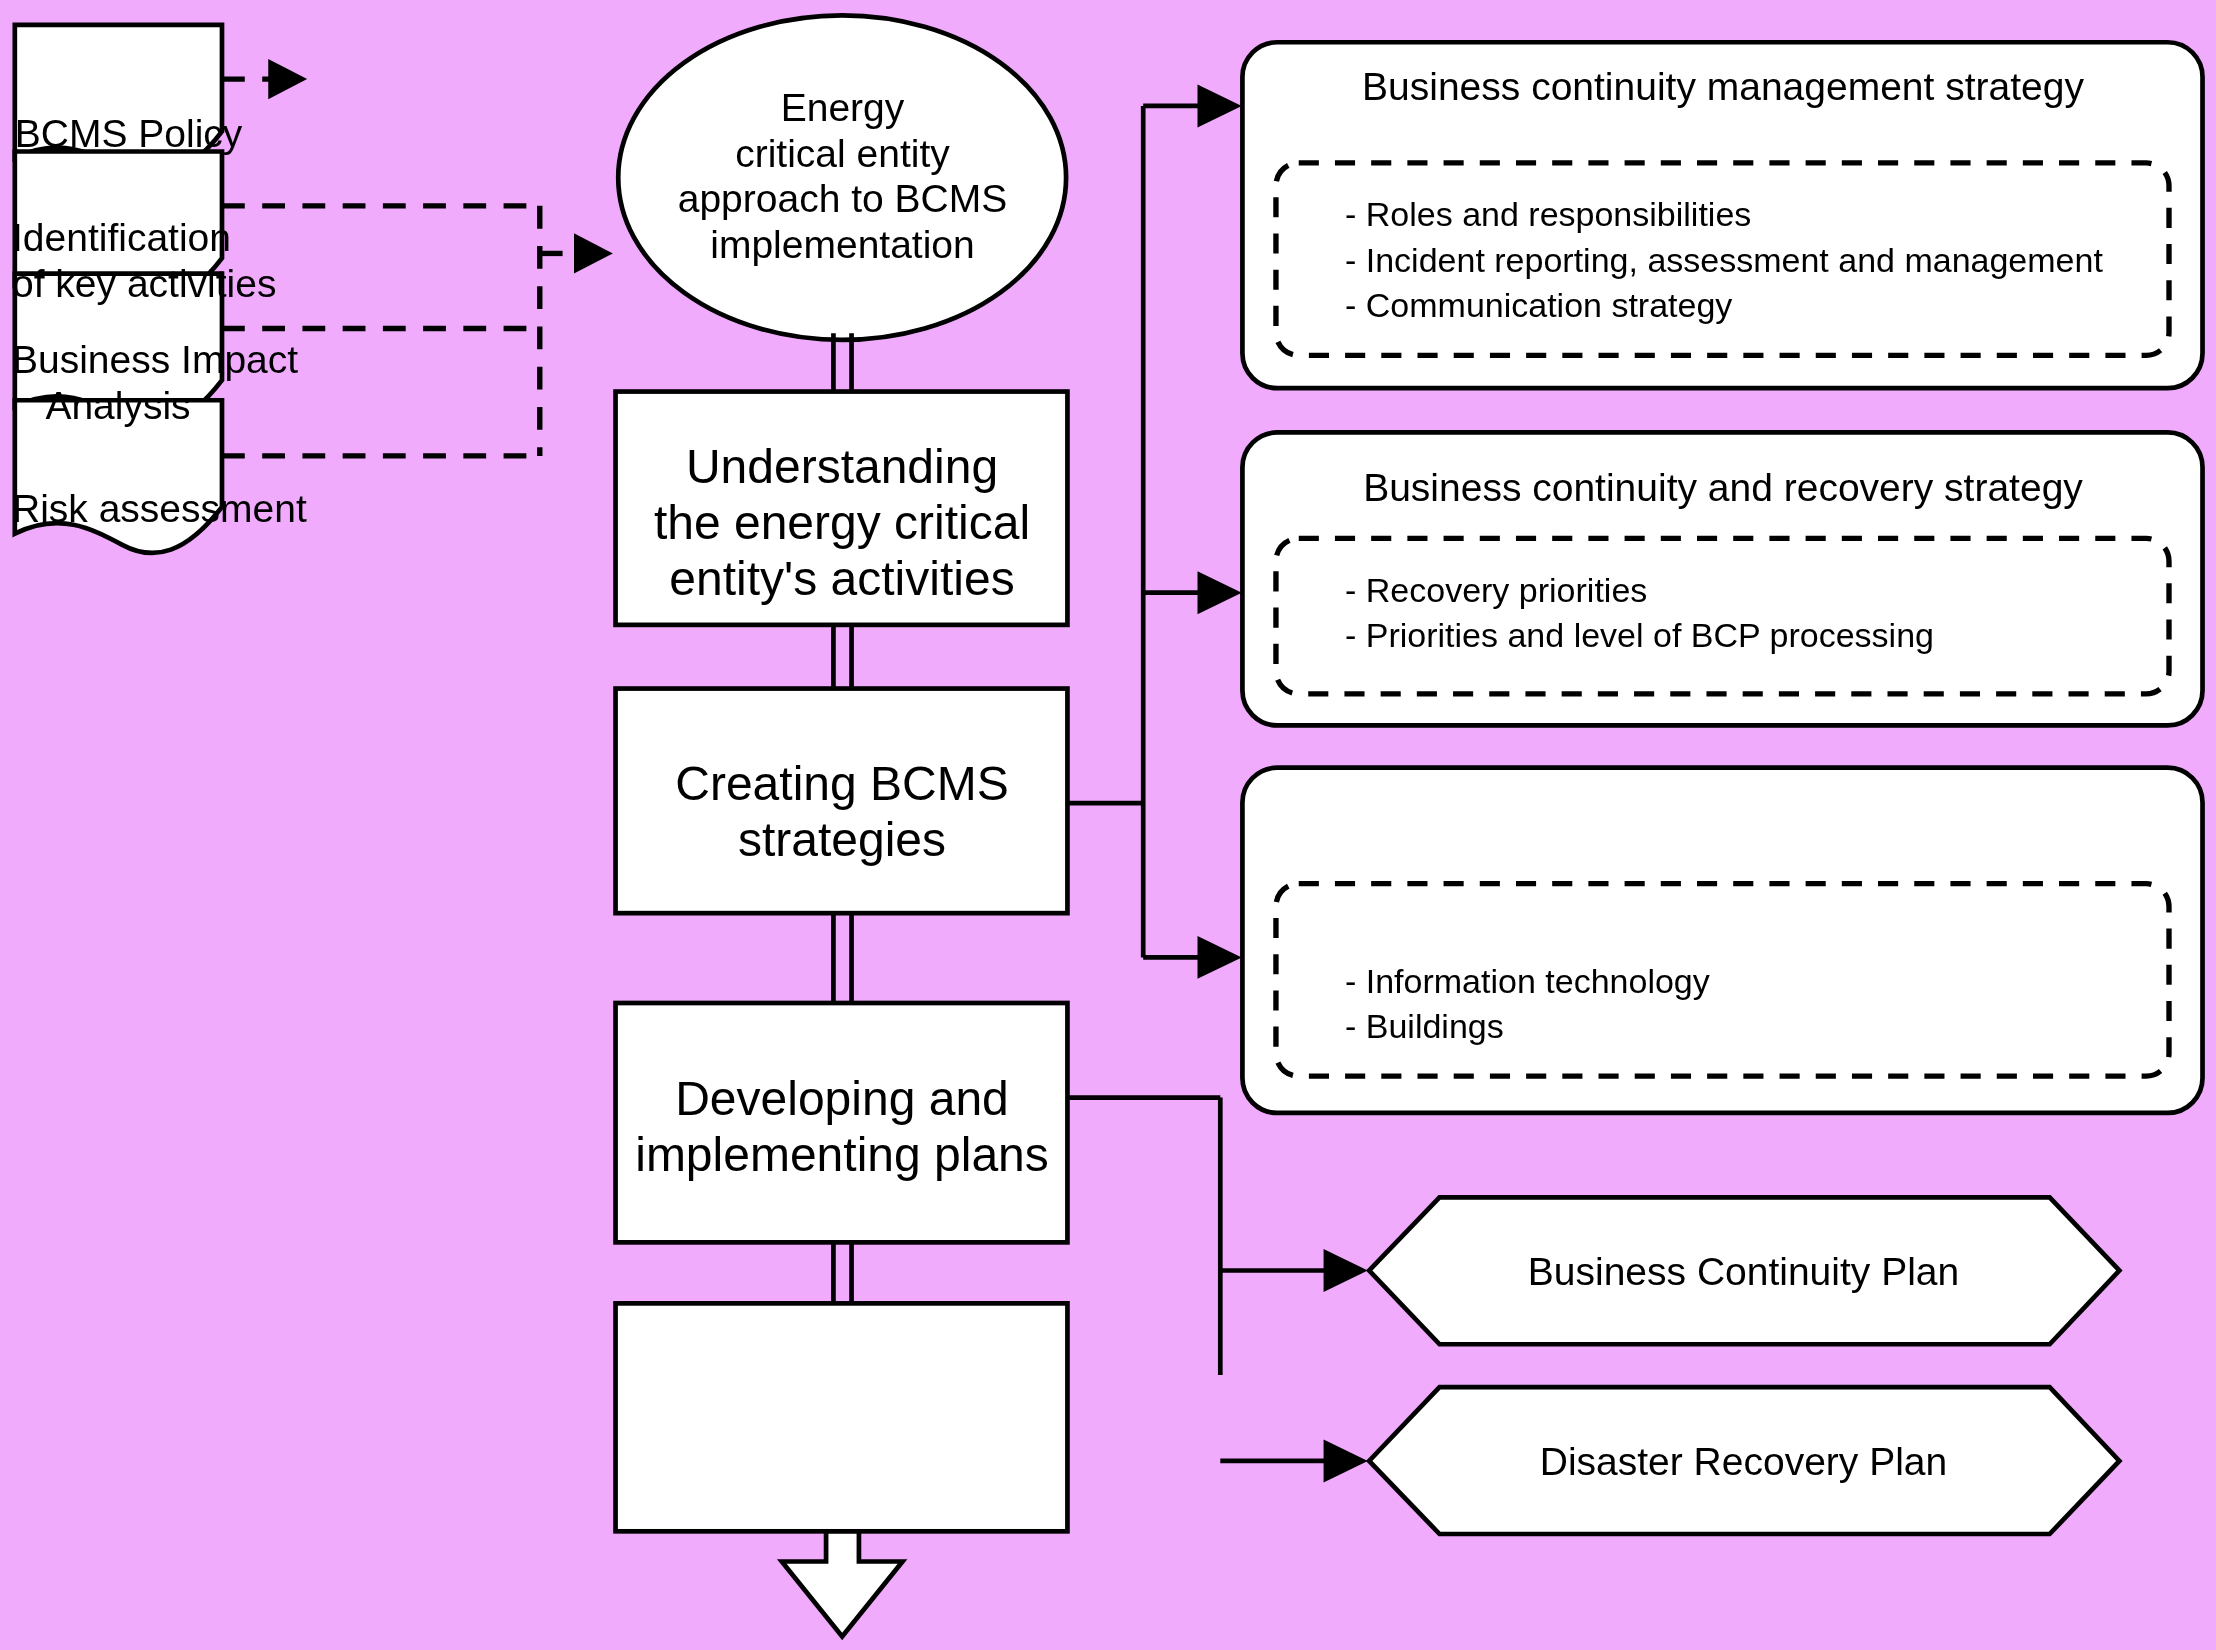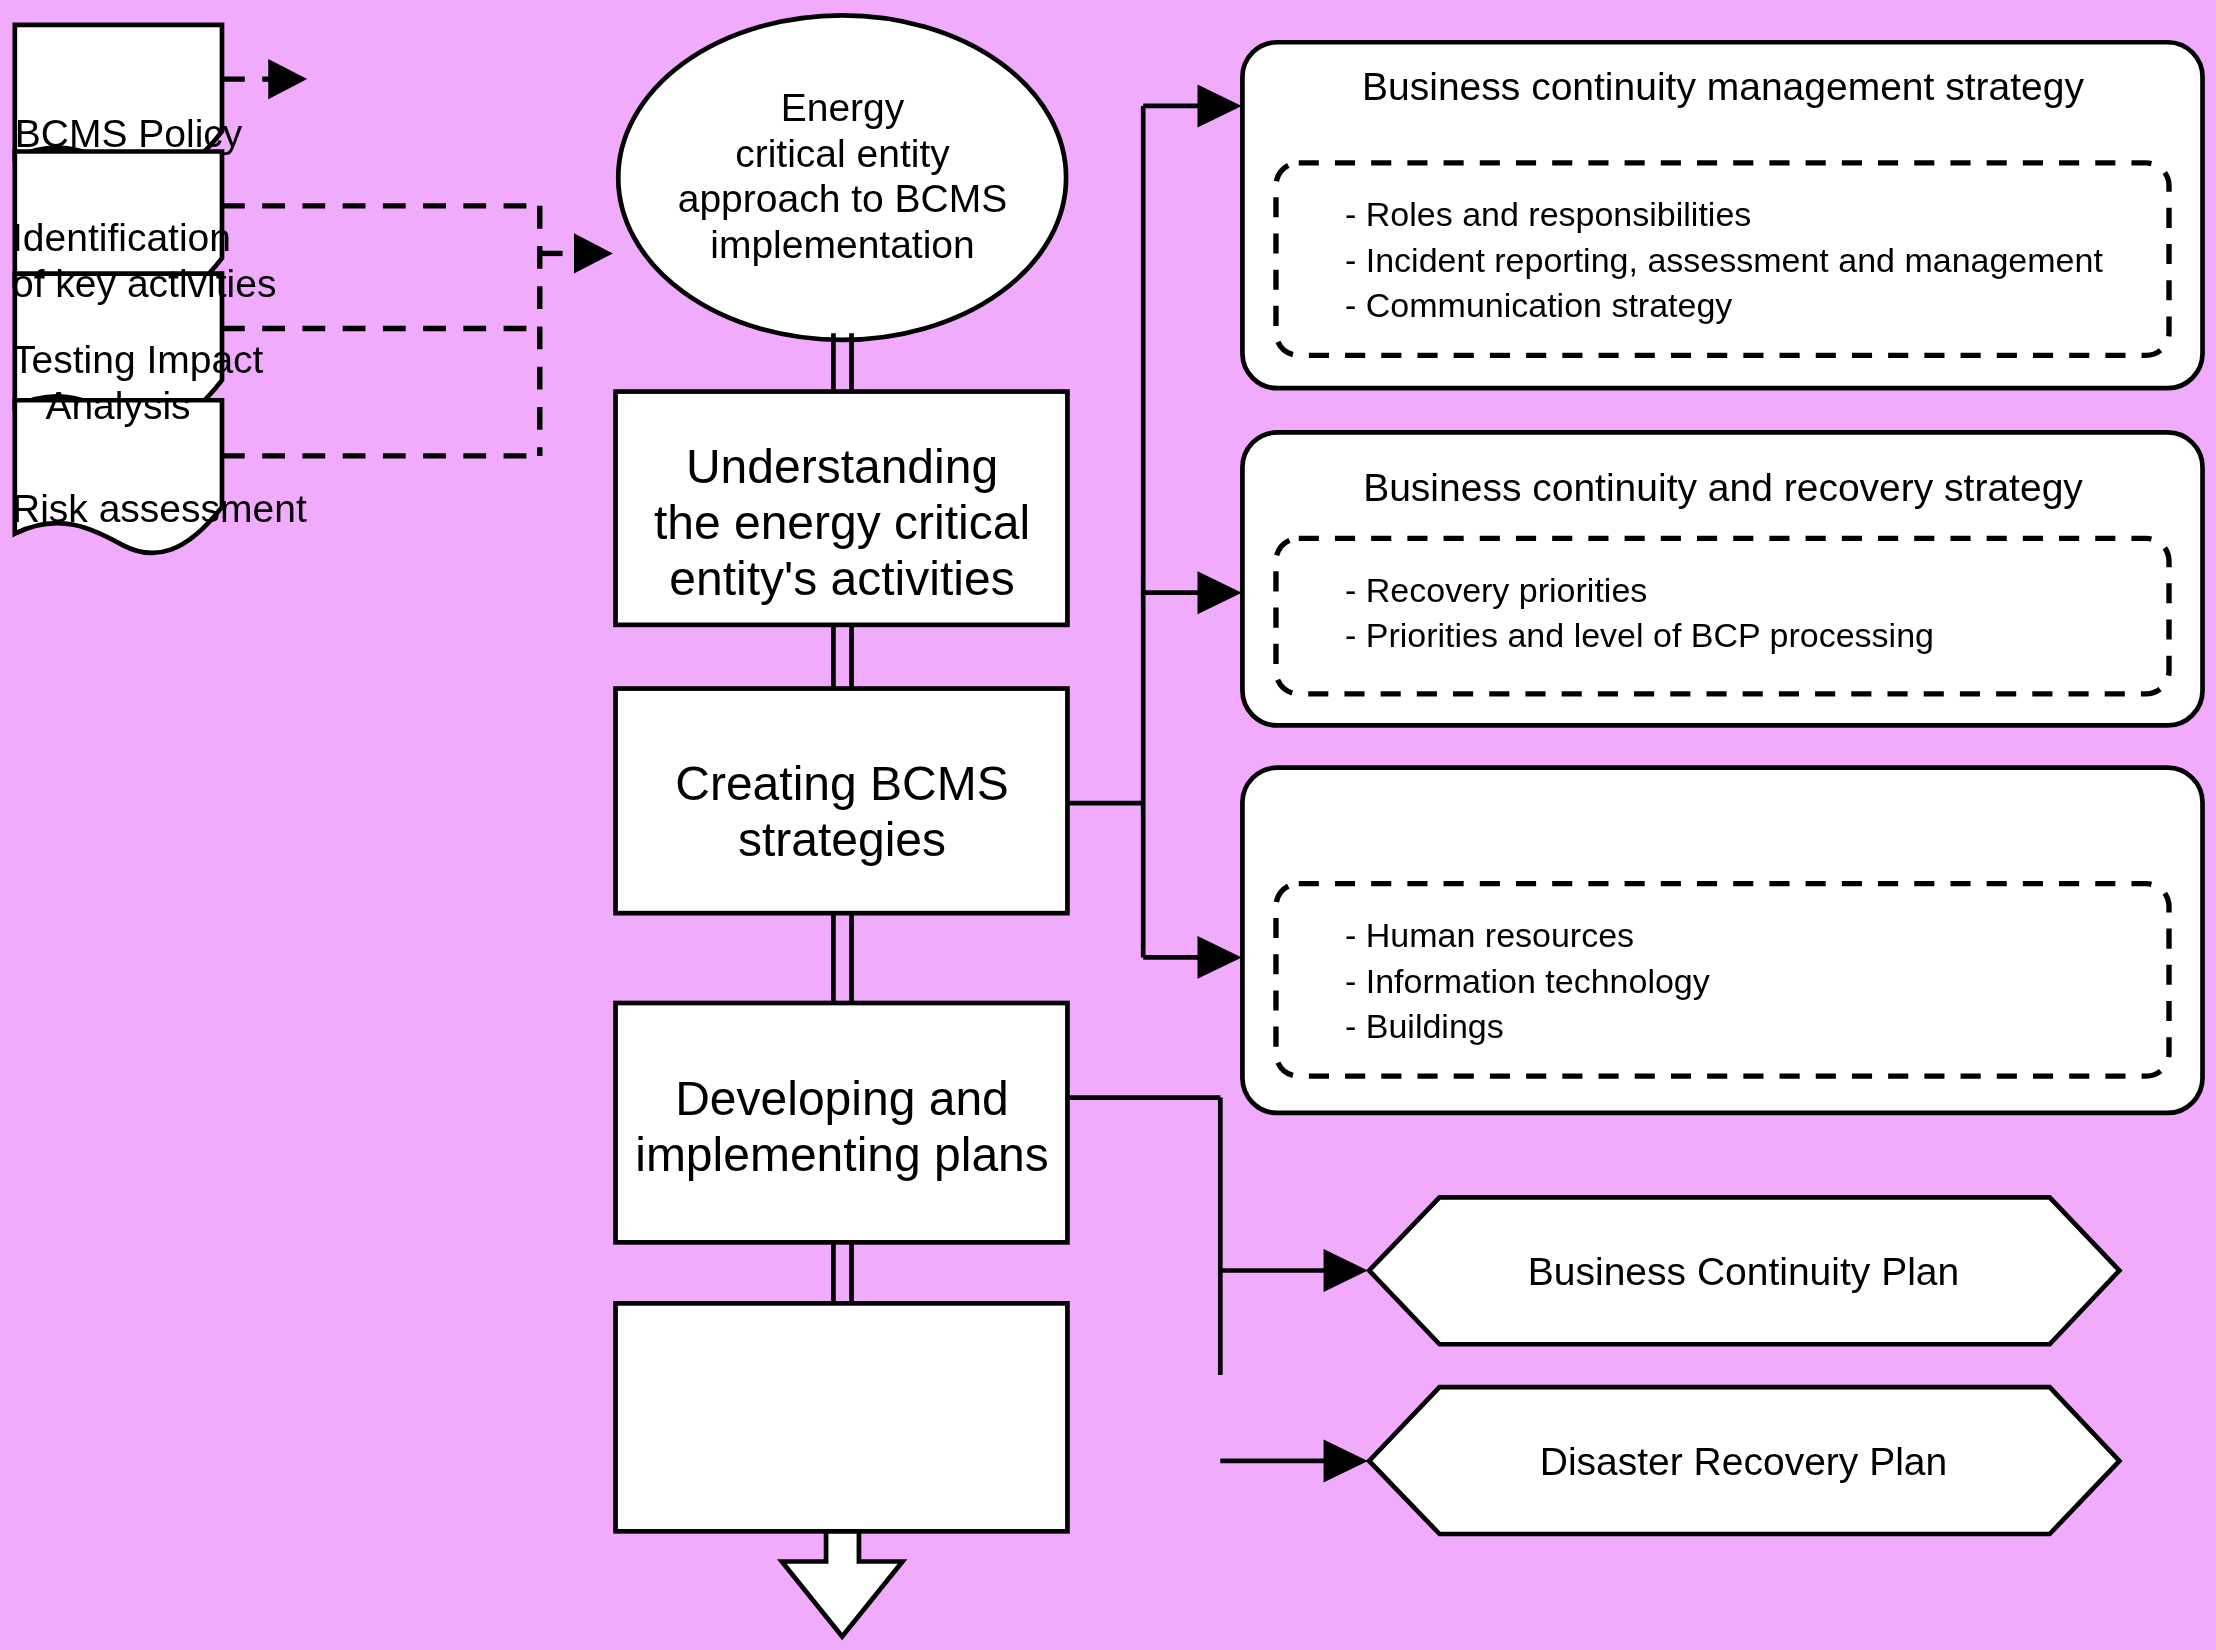--- a/index.html
+++ b/index.html
@@ -137,21 +137,21 @@
 
     <path class="shape-stroke" d="M 2147,1786 L 3057,1786 L 3161,1895 L 3057,2005 L 2147,2005 L 2042,1895 Z"></path>
     <path class="shape-stroke" d="M 2147,2069 L 3057,2069 L 3161,2179 L 3057,2288 L 2147,2288 L 2042,2179 Z"></path>
   </svg>
 
   <div class="txt t-doc" style="left:14.8px; top:111px; width:207px;">BCMS Policy</div>
 
   <div class="txt t-doc" style="left:12px; top:215px; width:212px;">Identification
 of key activities</div>
 
-  <div class="txt t-doc" style="left:12px; top:337px; width:212px;">Testing Impact
+  <div class="txt t-doc" style="left:12px; top:337px; width:212px;">Business Impact
 Analysis</div>
 
   <div class="txt t-doc" style="left:12px; top:486px; width:212px;">Risk assessment</div>
 
   <div class="txt t-ellipse" style="left:632px; top:85px; width:421px;">Energy
 critical entity
 approach to BCMS
 implementation</div>
 
   <div class="txt t-proc" style="left:616px; top:439px; width:452px;">Understanding
@@ -167,21 +167,20 @@
 
   <div class="txt t-title" style="left:1243px; top:64px; width:960px;">Business continuity management strategy</div>
   <div class="txt t-item txt-left" style="left:1298px; top:191px; width:872px;">- Roles and responsibilities</div>
   <div class="txt t-item txt-left" style="left:1298px; top:237px; width:872px;">- Incident reporting, assessment and management</div>
   <div class="txt t-item txt-left" style="left:1298px; top:282px; width:872px;">- Communication strategy</div>
 
   <div class="txt t-title" style="left:1243px; top:465px; width:960px;">Business continuity and recovery strategy</div>
   <div class="txt t-item txt-left" style="left:1298px; top:567px; width:872px;">- Recovery priorities</div>
   <div class="txt t-item txt-left" style="left:1298px; top:612px; width:872px;">- Priorities and level of BCP processing</div>
 
-  <div class="txt t-item txt-left" style="left:1298px; top:912px; width:872px;">- Human resources</div>
   <div class="txt t-item txt-left" style="left:1298px; top:958px; width:872px;">- Information technology</div>
   <div class="txt t-item txt-left" style="left:1298px; top:1003px; width:872px;">- Buildings</div>
 
   <div class="txt t-hex" style="left:1408px; top:1249px; width:671px;">Business Continuity Plan</div>
   <div class="txt t-hex" style="left:1408px; top:1439px; width:671px;">Disaster Recovery Plan</div>
 
 </div>
 
 
 </body></html>

